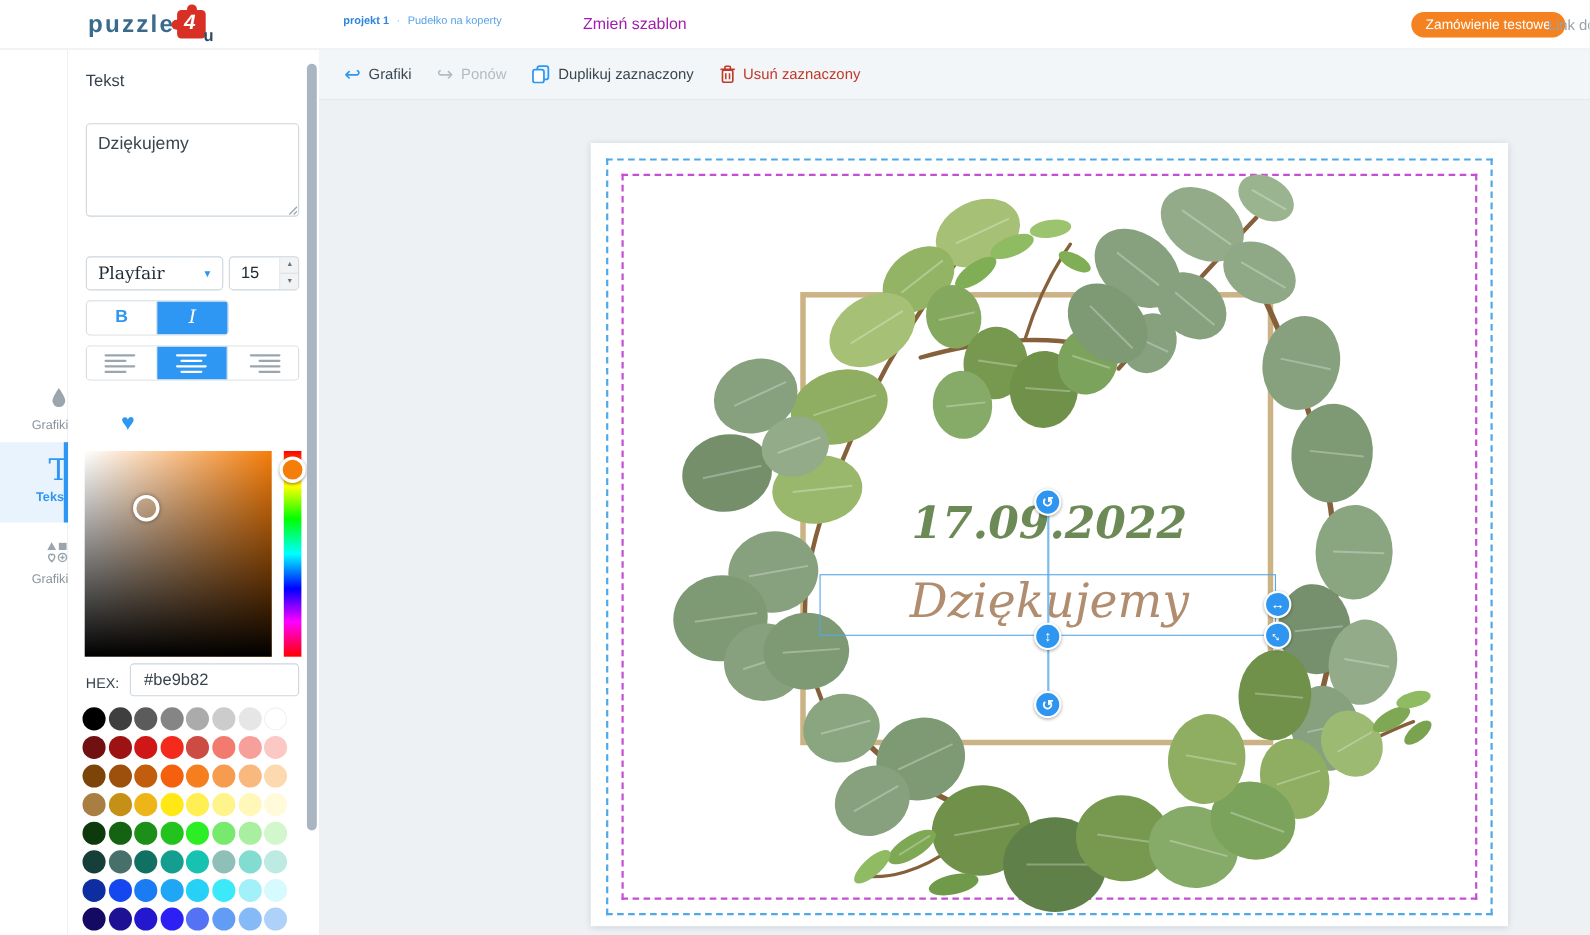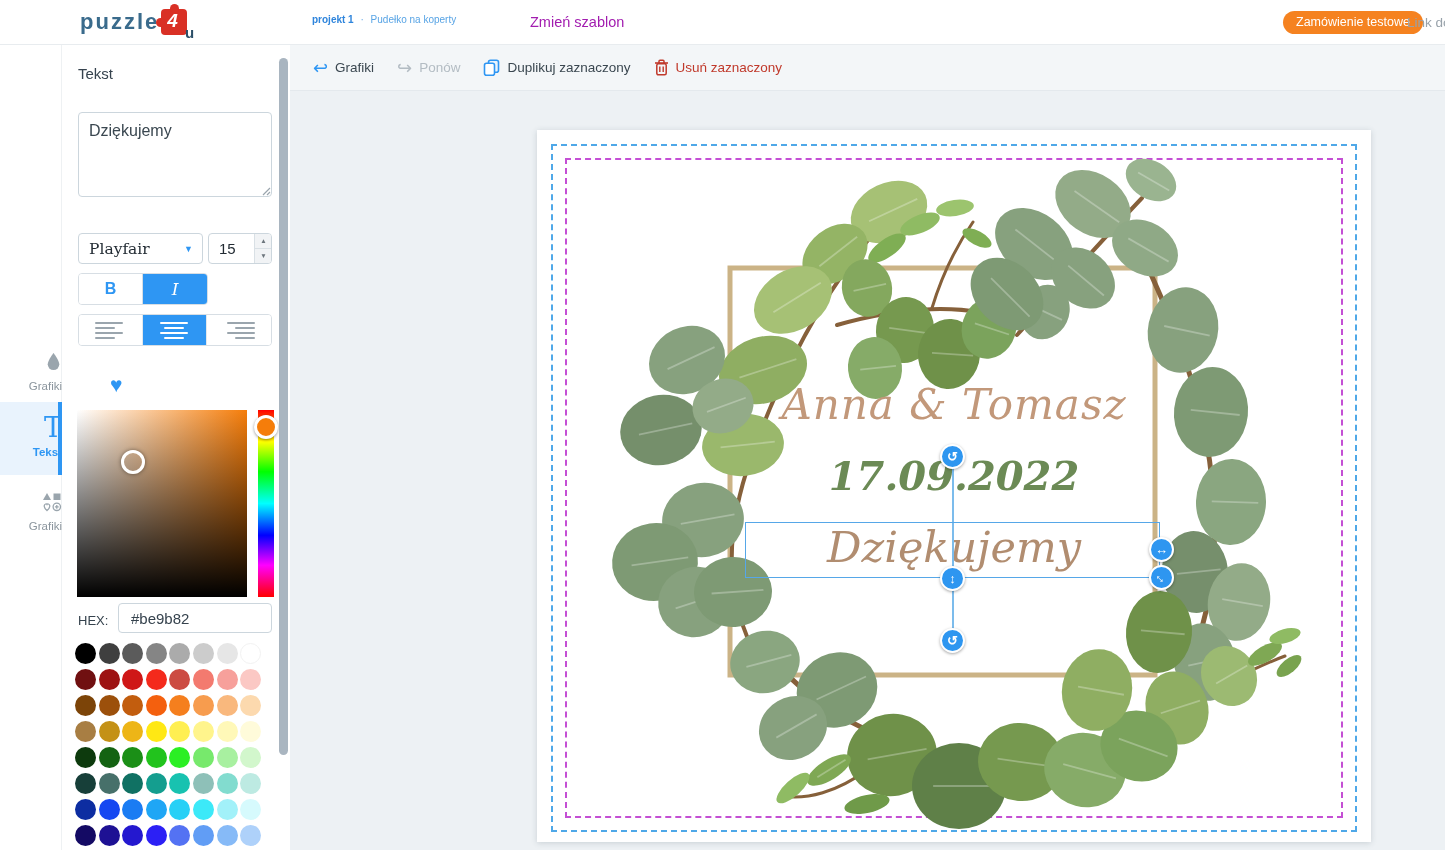--- a/index.html
+++ b/index.html
@@ -410,21 +410,20 @@
           <line x1="94.35" y1="432" x2="151.54" y2="432" stroke="rgba(255,255,255,0.28)" stroke-width="1.8" transform="rotate(-8 118 432)"></line>
           <ellipse cx="158" cy="472" rx="37" ry="35" fill="#87a17e" transform="rotate(-18 158 472)"></ellipse>
           <line x1="137.65" y1="472" x2="186.86" y2="472" stroke="rgba(255,255,255,0.28)" stroke-width="1.8" transform="rotate(-18 158 472)"></line>
           <ellipse cx="196" cy="462" rx="39" ry="35" fill="#7e9a74" transform="rotate(-4 196 462)"></ellipse>
           <line x1="174.55" y1="462" x2="226.42000000000002" y2="462" stroke="rgba(255,255,255,0.28)" stroke-width="1.8" transform="rotate(-4 196 462)"></line>
           <ellipse cx="228" cy="532" rx="35" ry="31" fill="#8aa680" transform="rotate(-15 228 532)"></ellipse>
           <line x1="208.75" y1="532" x2="255.3" y2="532" stroke="rgba(255,255,255,0.28)" stroke-width="1.8" transform="rotate(-15 228 532)"></line>
         </g>
     </svg>
 
-    <div class="design-line line-names" style="color: rgb(194, 152, 122);">Anna &amp; Tomasz</div>
     <div class="design-line line-date" style="color: rgb(107, 138, 85);">17.09.2022</div>
     <div class="design-line line-thanks" style="color: rgb(177, 141, 112);">Dziękujemy</div>
 
     <div class="sel-vline"></div>
     <div class="sel-box"></div>
     <div class="handle h-rot-top">
         <span>↺</span>
       </div>
     <div class="handle h-resize-v">
         <span>↕</span>

